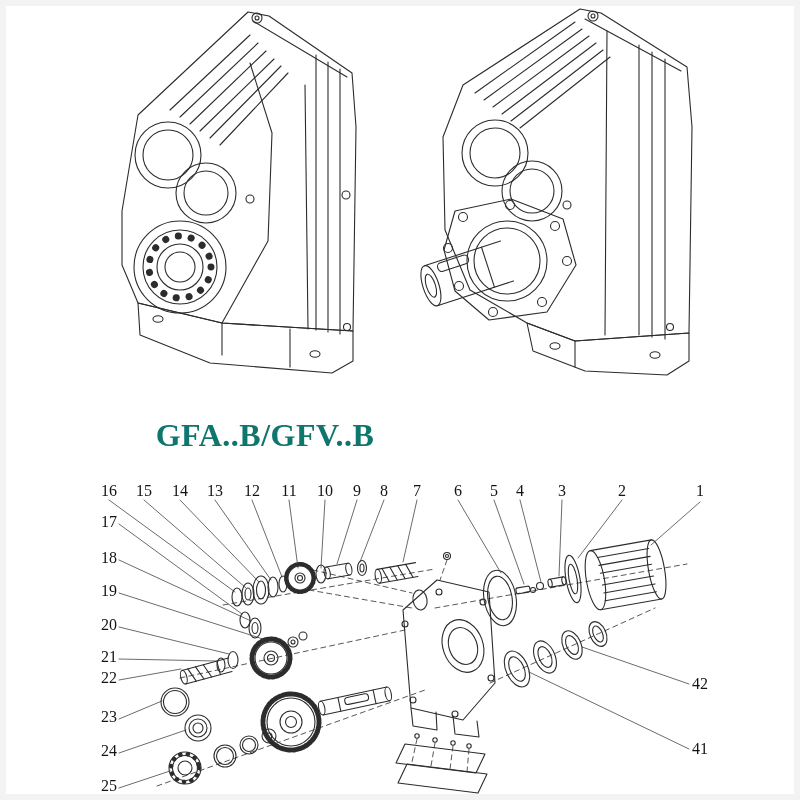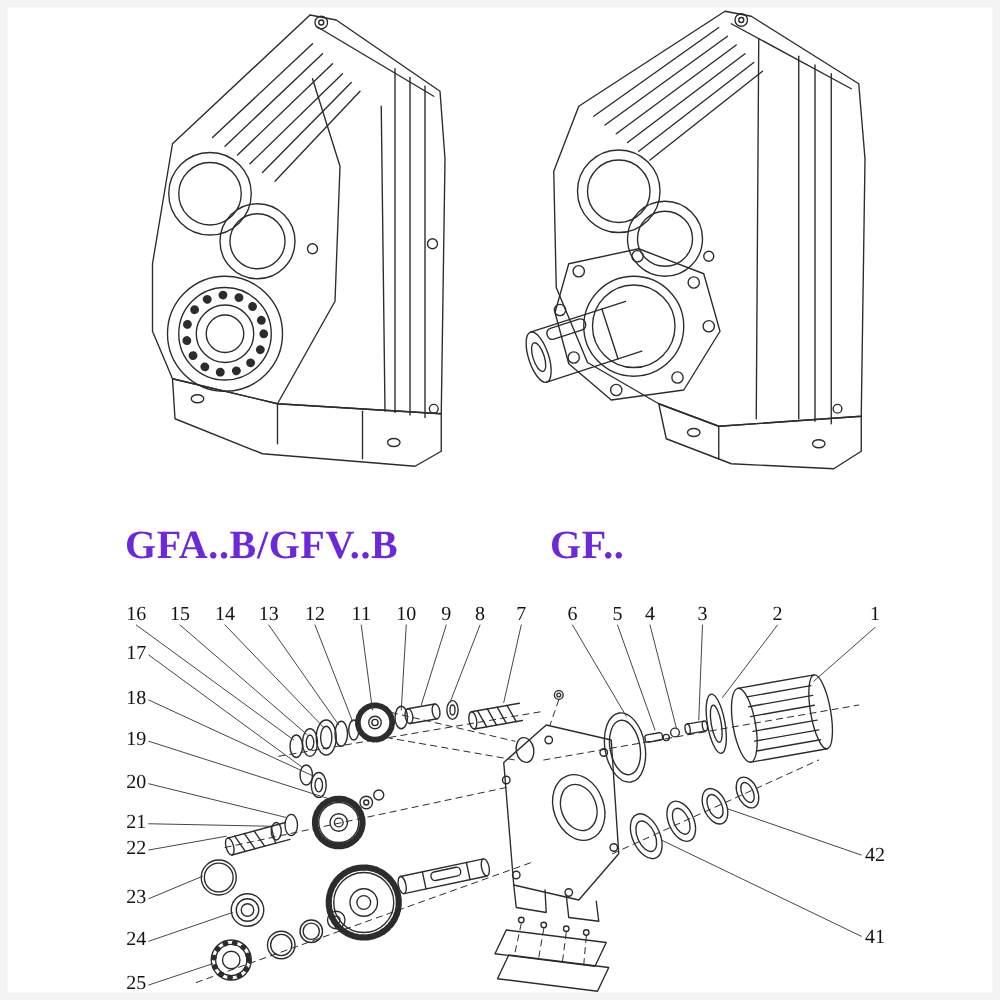--- a/index.html
+++ b/index.html
@@ -3,22 +3,22 @@
 <meta charset="utf-8">
 <style>
   * { margin:0; padding:0; box-sizing:border-box; }
   html,body { width:800px; height:800px; background:#ffffff; }
   .page {
     position:relative; width:800px; height:800px; background:#ffffff; overflow:hidden;
     box-shadow: inset 0 0 0 6px #f3f3f3;
     font-family:"Liberation Serif", serif;
   }
   .model-label {
-    position:absolute; top:417px; font-weight:bold; font-size:32px; color:#6d28d9;
-    text-align:left; letter-spacing:.5px; white-space:nowrap;
+    position:absolute; top:417px; font-weight:bold; font-size:32px; color:#0f766e;
+    text-align:center; letter-spacing:.5px; white-space:nowrap;
   }
   #label-left  { left:100px; width:330px; }
   #label-right { left:440px; width:210px; }
   svg.art { position:absolute; }
   .art path, .art line, .art circle, .art ellipse, .art rect, .art polyline {
     stroke:#2c2c2c; fill:none; stroke-width:1.1; stroke-linejoin:round; stroke-linecap:round;
   }
   .art .teeth    { stroke-width:5;   stroke-dasharray:2.4 2; }
   .art .teeth-sm { stroke-width:4;   stroke-dasharray:2 1.7; }
   .art .balls    { stroke-width:7;   stroke-dasharray:0.1 13;  stroke-linecap:round; }
@@ -131,21 +131,20 @@
     </g>
     <g>
       <path d="M112,318 L160,336 L274,328 L274,356 L252,370 L170,366 L118,346 Z"></path>
       <path d="M160,336 L160,362"></path>
       <ellipse cx="140" cy="341" rx="5" ry="3.2"></ellipse>
       <ellipse cx="240" cy="350" rx="5" ry="3.2"></ellipse>
     </g>
   </svg>
 
   <div class="model-label" id="label-left">GFA..B/GFV..B</div>
-  <div class="model-label" id="label-right">GF..</div>
 
   <svg class="art" style="left:95px; top:478px;" width="615" height="322" viewBox="0 0 615 322">
 
     <g>
       <path class="dash" d="M128,127 L340,91"></path>
       <path class="dash" d="M340,130 L592,86"></path>
       <path class="dash" d="M395,205 L560,130"></path>
       <path class="dash" d="M85,200 L310,152"></path>
       <path class="dash" d="M62,308 L330,212"></path>
       <path class="dash" d="M218,92 L317,115"></path>

